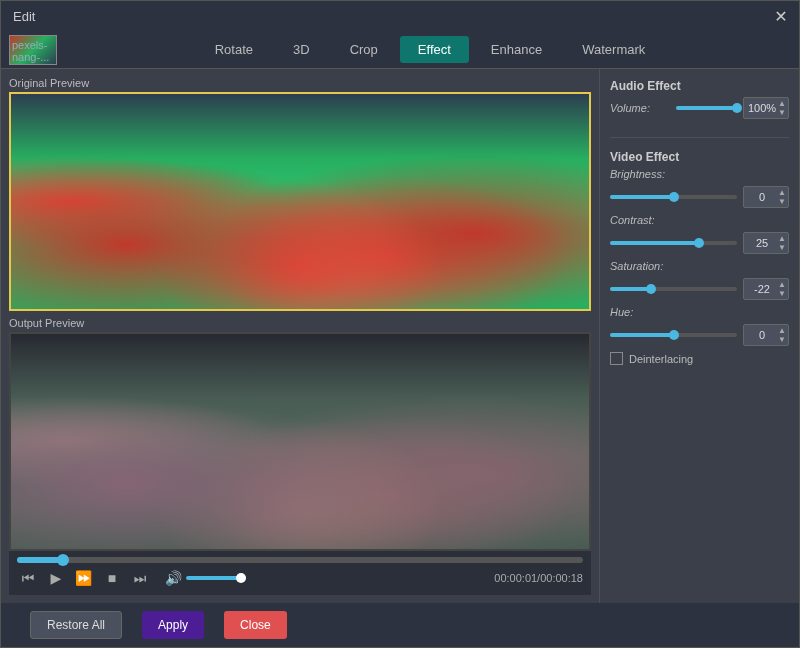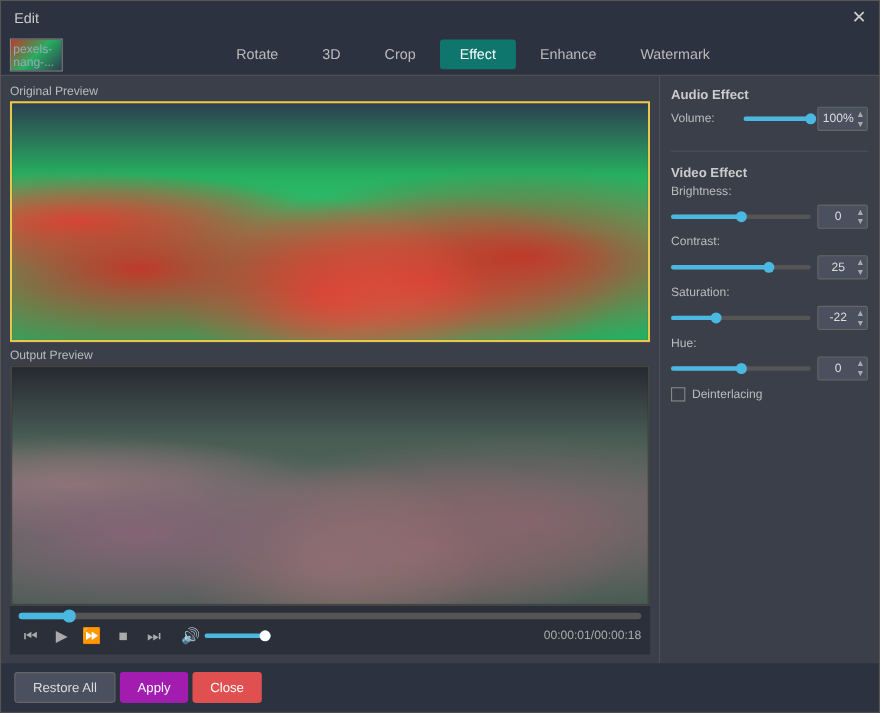--- a/index.html
+++ b/index.html
@@ -263,20 +263,21 @@
       display: flex;
       align-items: center;
       gap: 6px;
       margin-bottom: 6px;
     }
     .control-label {
       color: #bbb;
       font-size: 11px;
       width: 60px;
       flex-shrink: 0;
+      font-style: italic;
     }
     .slider-track {
       flex: 1;
       height: 4px;
       background: #555;
       border-radius: 2px;
       position: relative;
       cursor: pointer;
     }
     .slider-fill {
@@ -344,38 +345,39 @@
       background: #2d3240;
       height: 44px;
       display: flex;
       align-items: center;
       justify-content: space-between;
       padding: 0 12px;
       flex-shrink: 0;
     }
     .bottom-right-btns {
       display: flex;
-      gap: 4px;
+      gap: 20px;
+      margin-left: 17px;
     }
     .btn {
       height: 28px;
       padding: 0 16px;
       border: none;
       border-radius: 3px;
       cursor: pointer;
       font-size: 12px;
       font-family: Arial, sans-serif;
     }
     .btn-secondary {
       background: #4a505e;
       color: #ddd;
       border: 1px solid #666;
     }
     .btn-primary {
-      background: #a21caf;
+      background: #4c1d95;
       color: #fff;
     }
     .btn-danger {
       background: #e05050;
       color: #fff;
     }
     .apply-all-restore {
       display: flex;
       gap: 8px;
       margin-right: auto;

